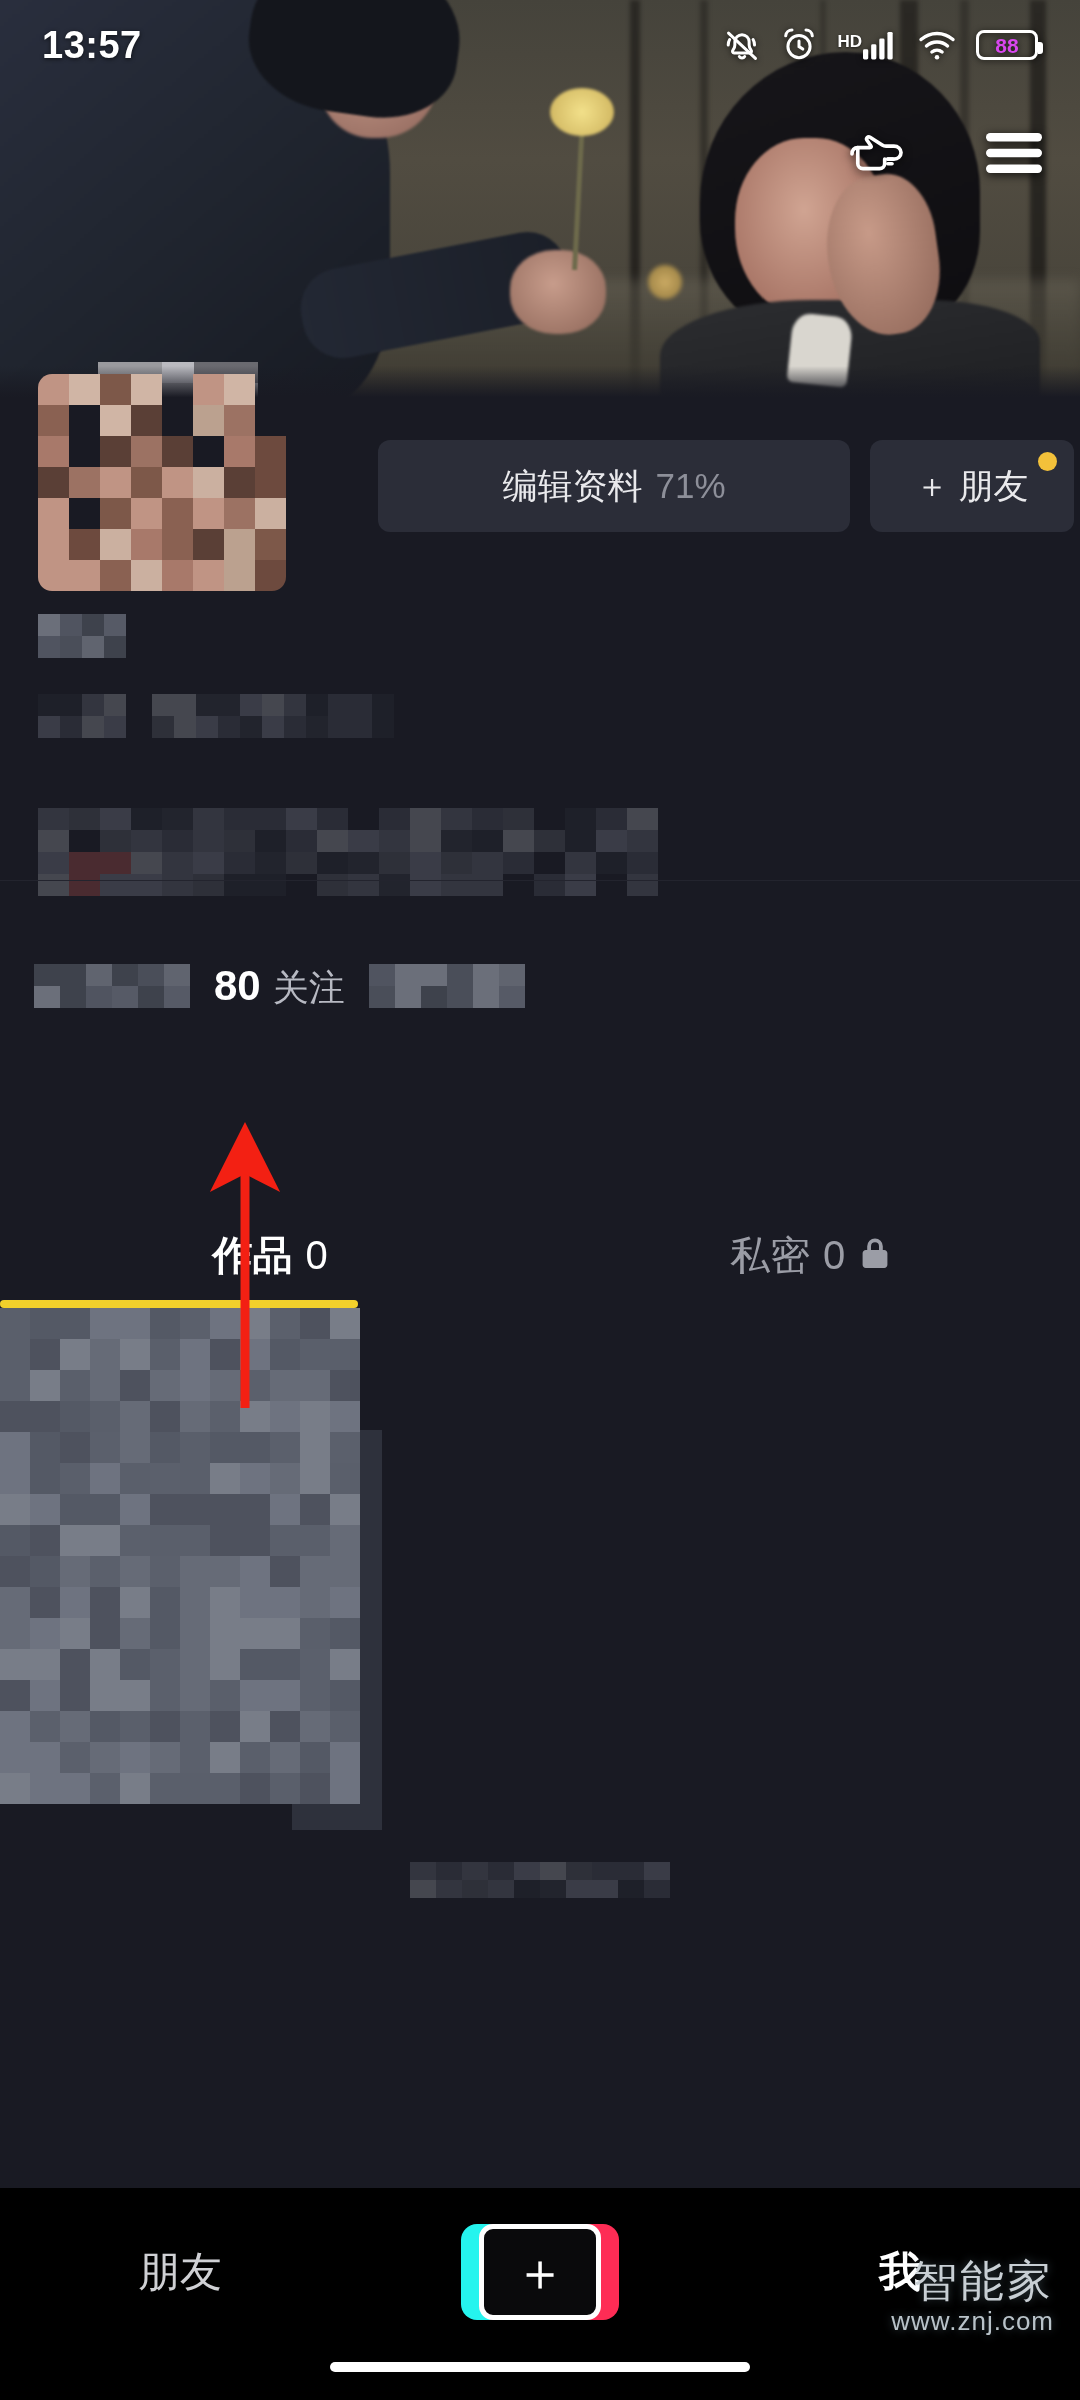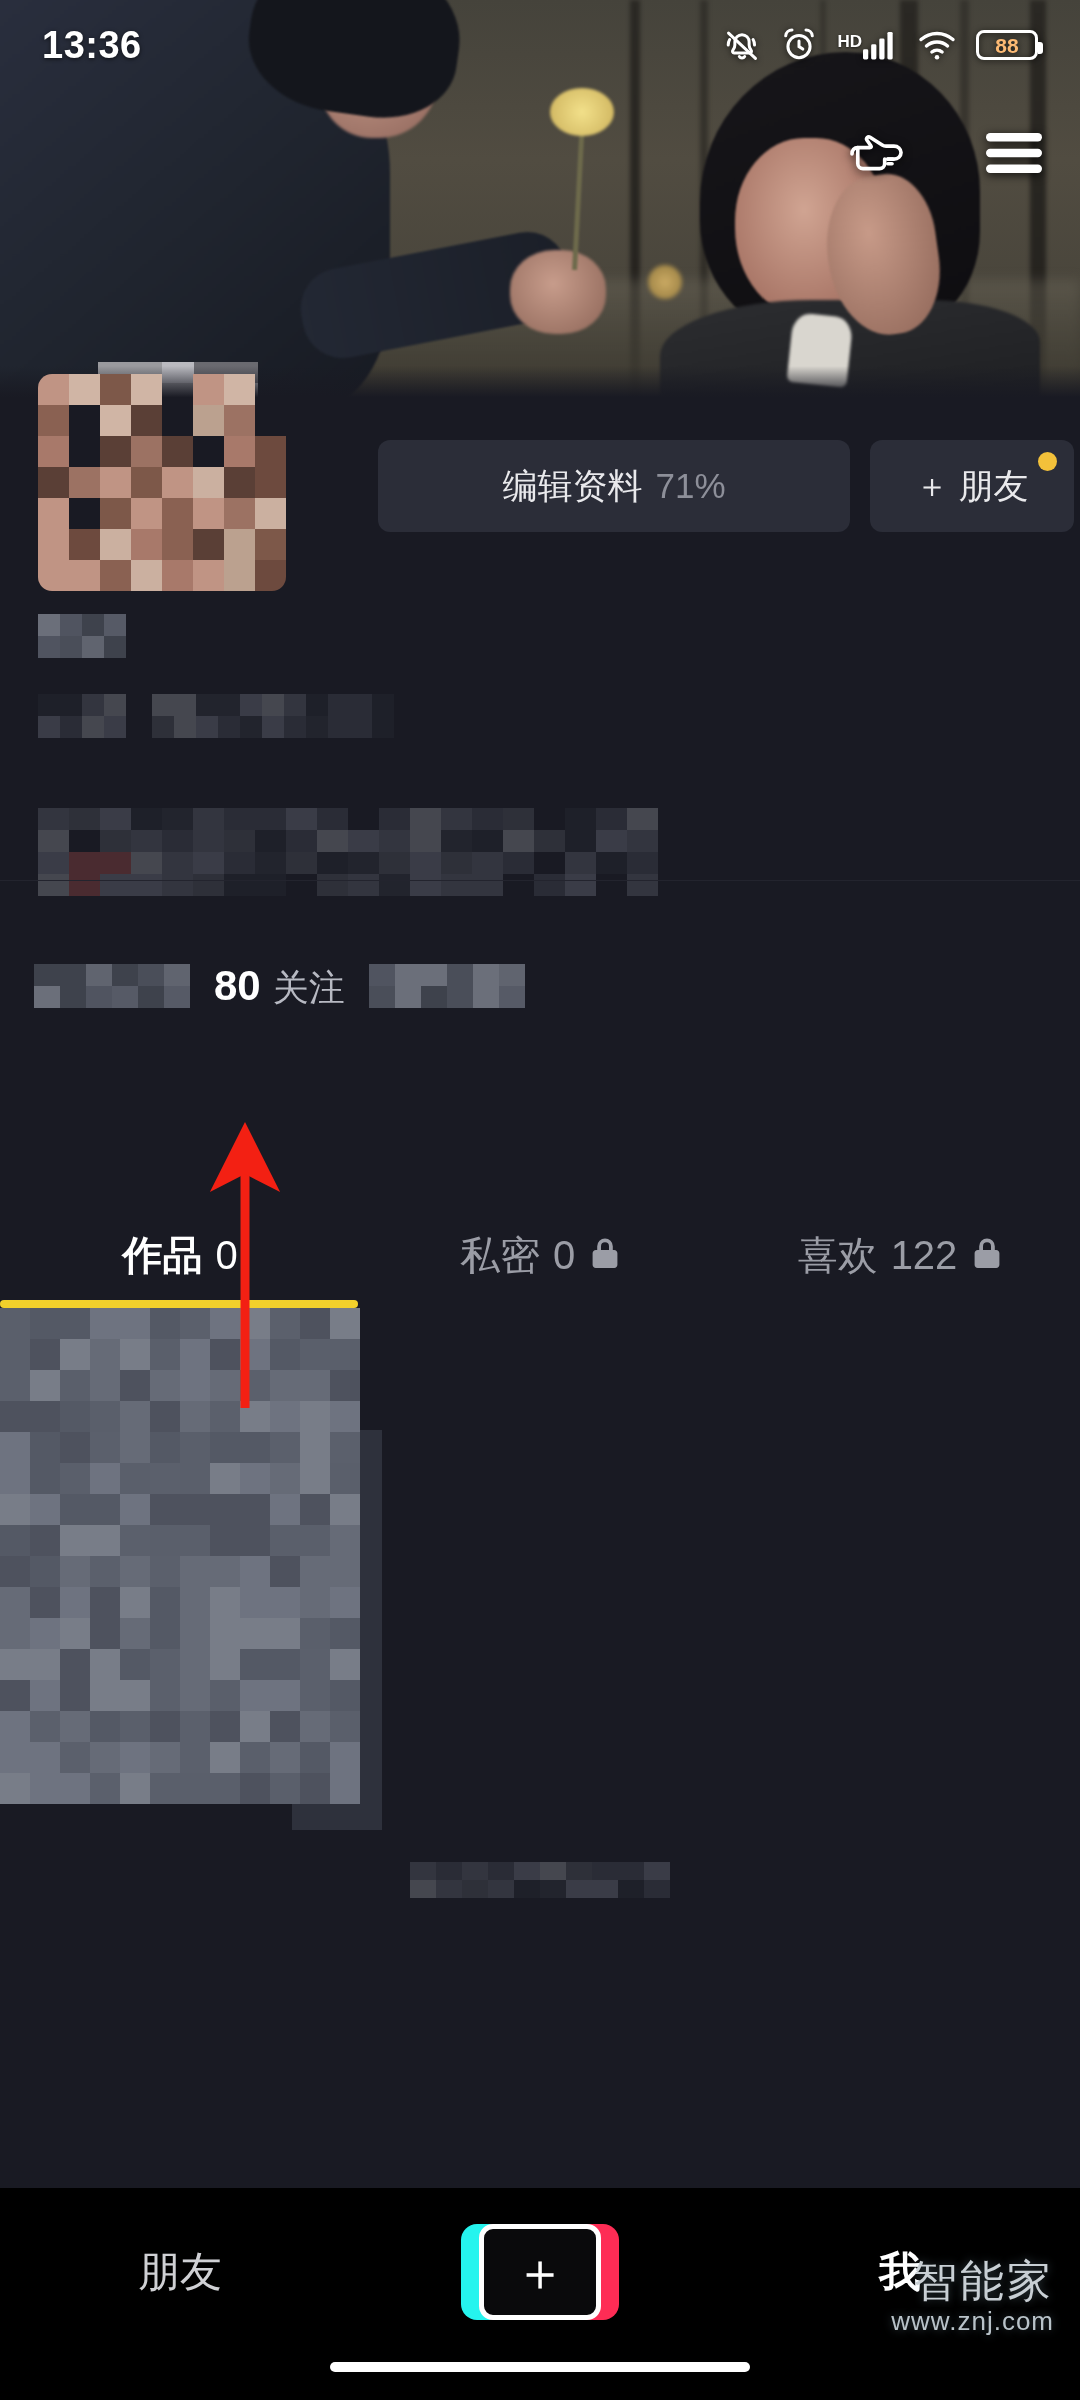--- a/index.html
+++ b/index.html
@@ -138,21 +138,21 @@
   .sb-batt {
     position:relative; width:62px; height:30px;
     border:3px solid #fff; border-radius:8px;
     display:flex; align-items:center; justify-content:center;
     filter:drop-shadow(0 1px 3px rgba(0,0,0,.7));
   }
   .sb-batt:after{
     content:""; position:absolute; right:-8px; top:9px;
     width:5px; height:12px; background:#fff; border-radius:0 3px 3px 0;
   }
-  .sb-batt span { color:#fdba74; font-size:21px; font-weight:700; line-height:1; }
+  .sb-batt span { color:#d946ef; font-size:21px; font-weight:700; line-height:1; }
 
   
   .hdr-icons {
     position:absolute; top:128px; right:38px; z-index:30;
     display:flex; align-items:center; gap:78px;
   }
   .hdr-icons svg { display:block; filter:drop-shadow(0 2px 5px rgba(0,0,0,.8)); }
 
   
   .mosaic { display:grid; }
@@ -312,21 +312,21 @@
       <b style="background: rgb(154, 154, 158);"></b>
       <b style="background: rgb(106, 106, 112);"></b>
       <b style="background: rgb(154, 154, 158);"></b>
       <b style="background: rgb(154, 154, 158);"></b>
       <b style="background: rgb(186, 186, 192);"></b>
     </div>
   <div class="hero-fade"></div>
 </div>
 
 <div class="statusbar">
-  <div class="sb-time">13:36</div>
+  <div class="sb-time">13:57</div>
   <div class="sb-icons">
 
     <span>
       <svg width="38" height="38" viewBox="0 0 24 24" fill="none" stroke="#fff" stroke-width="1.9" stroke-linecap="round">
         <path d="M7 17h10a1 1 0 0 0 .8-1.6c-.7-.9-1.3-2-1.3-3.4V10a4.5 4.5 0 0 0-9 0v2c0 1.4-.6 2.5-1.3 3.4A1 1 0 0 0 7 17z"></path>
         <path d="M10.3 19.3a2 2 0 0 0 3.4 0"></path>
         <path d="M3.5 4.5l17 16"></path>
         <path d="M19 8.5c.6 1 .9 2.2.9 3.5"></path>
         <path d="M4.2 8.5c-.6 1-.9 2.2-.9 3.5"></path>
       </svg>
@@ -633,29 +633,20 @@
 <div class="divider" style="top:880px"></div>
 
 <div class="tabs">
   <div class="tab active">
     <span class="tab-label">作品</span>
     <span class="tab-count">0</span>
   </div>
   <div class="tab">
     <span class="tab-label">私密</span>
     <span class="tab-count">0</span>
-    <span class="lock">
-      <svg width="30" height="34" viewBox="0 0 15 17" fill="#9b9da6">
-        <path d="M3.6 7V5.1a3.9 3.9 0 0 1 7.8 0V7h.7c.9 0 1.6.7 1.6 1.6v5.8c0 .9-.7 1.6-1.6 1.6H2.9c-.9 0-1.6-.7-1.6-1.6V8.6C1.3 7.7 2 7 2.9 7h.7zm1.9 0h4V5.1a2 2 0 0 0-4 0V7z"></path>
-      </svg>
-    </span>
-  </div>
-  <div class="tab">
-    <span class="tab-label">喜欢</span>
-    <span class="tab-count">122</span>
     <span class="lock">
       <svg width="30" height="34" viewBox="0 0 15 17" fill="#9b9da6">
         <path d="M3.6 7V5.1a3.9 3.9 0 0 1 7.8 0V7h.7c.9 0 1.6.7 1.6 1.6v5.8c0 .9-.7 1.6-1.6 1.6H2.9c-.9 0-1.6-.7-1.6-1.6V8.6C1.3 7.7 2 7 2.9 7h.7zm1.9 0h4V5.1a2 2 0 0 0-4 0V7z"></path>
       </svg>
     </span>
   </div>
 </div>
 <div class="tab-underline"></div>
 
 <div class="content">

